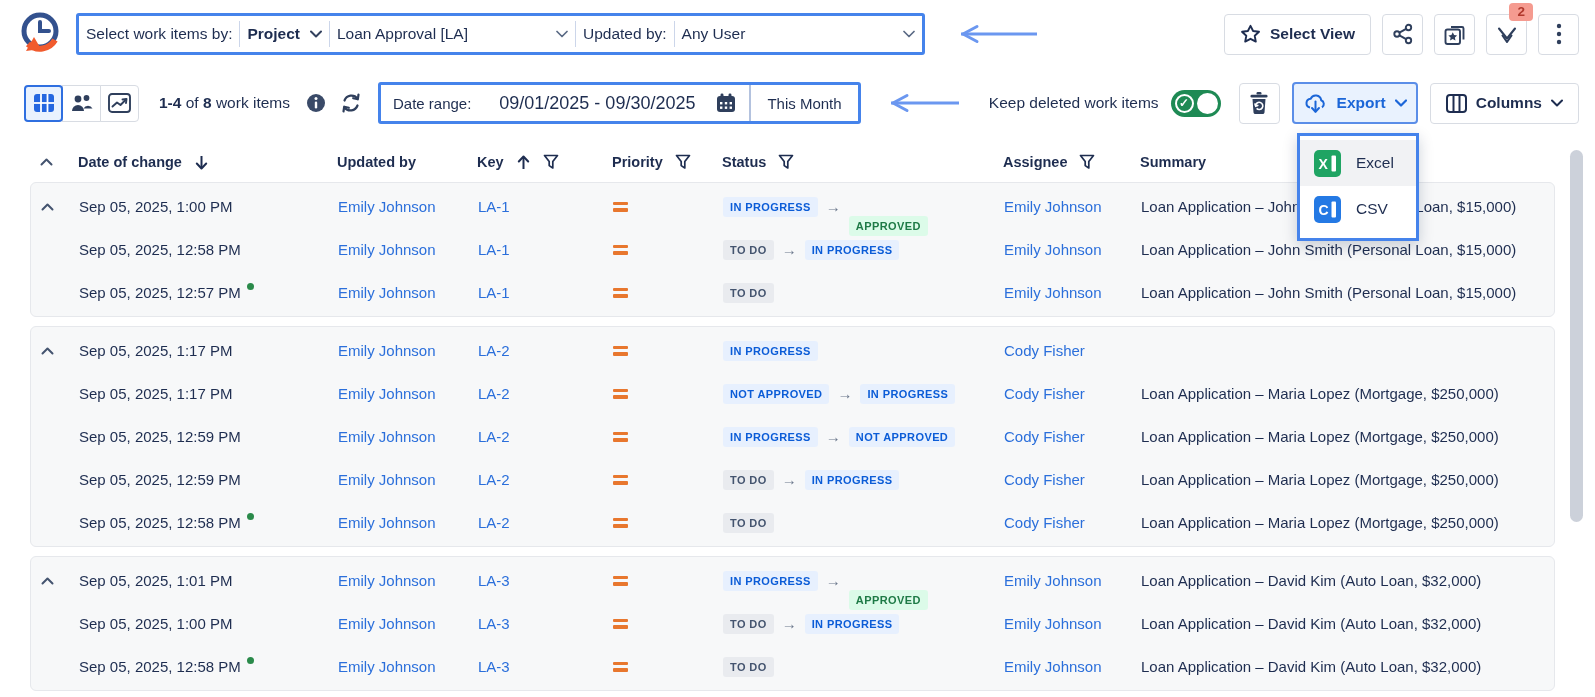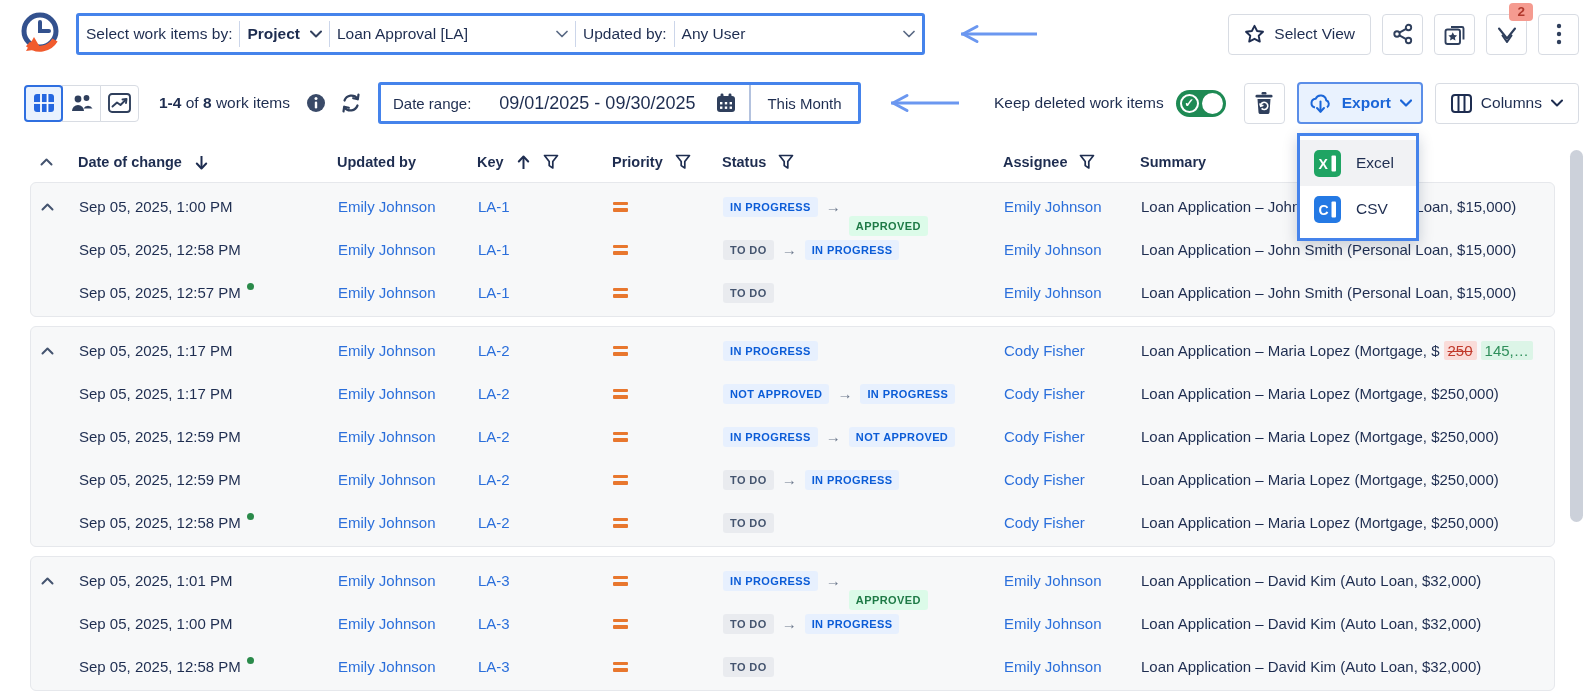--- a/index.html
+++ b/index.html
@@ -15,21 +15,21 @@
   .filterbox { display:flex; align-items:stretch; border:3px solid #4583eb; border-radius:3px; height:42px; background:#fff; }
   .fsec { display:flex; align-items:center; gap:10px; padding:0 7px; font-size:15.5px; white-space:nowrap; }
   .fsec.w-lo { width:245px; justify-content:space-between; }
   .fsec.w-au { width:247px; justify-content:space-between; }
   .vdiv { width:1px; background:#ccd6ea; margin:5px 0; }
   .bold { font-weight:700; }
 
   .annot { flex:none; }
   .rightcluster { margin-left:auto; display:flex; align-items:center; gap:11px; }
   .btn { display:flex; align-items:center; gap:9px; border:1px solid #d8dce3; border-radius:4px; height:41px; padding:0 15px;
-         font-size:15.5px; font-weight:400; background:#fff; cursor:pointer; color:#1e2d50; }
+         font-size:15.5px; font-weight:700; background:#fff; cursor:pointer; color:#1e2d50; }
   .iconbtn { width:41px; height:41px; border:1px solid #d8dce3; border-radius:4px; background:#fff;
              display:flex; align-items:center; justify-content:center; position:relative; cursor:pointer; }
   .nbadge { position:absolute; top:-12px; right:-7px; background:#f59b90; color:#b0382c; font-weight:700;
             font-size:13.5px; padding:2px 8px; border-radius:4px; line-height:1.1; }
 
   
   .toolbar { height:46px; margin-top:16px; display:flex; align-items:center; padding:0 16px 0 24px; gap:10px; }
   .vswitch { display:flex; }
   .vbtn { width:39px; height:37px; border:1px solid #d8dce3; background:#fff; display:flex; align-items:center; justify-content:center; cursor:pointer; }
   .vbtn:first-child { border-radius:4px 0 0 4px; }
@@ -522,25 +522,20 @@
       </div>
     <div class="c c4">
         <span class="prio"></span>
       </div>
     <div class="c c5">
         <span class="bdg b-prog">IN PROGRESS</span>
       </div>
     <div class="c c6">
         <span class="link">Cody Fisher</span>
       </div>
-    <div class="c c7">
-      <span>Loan Application – Maria Lopez (Mortgage, $</span>
-        <span class="rm">250</span>
-        <span class="ad">145,…</span>
-    </div>
   </div>
   <div class="trow">
     <div class="c c0"></div>
     <div class="c c1">
         <span>Sep 05, 2025, 1:17 PM</span>
       </div>
     <div class="c c2">
         <span class="link">Emily Johnson</span>
       </div>
     <div class="c c3">

